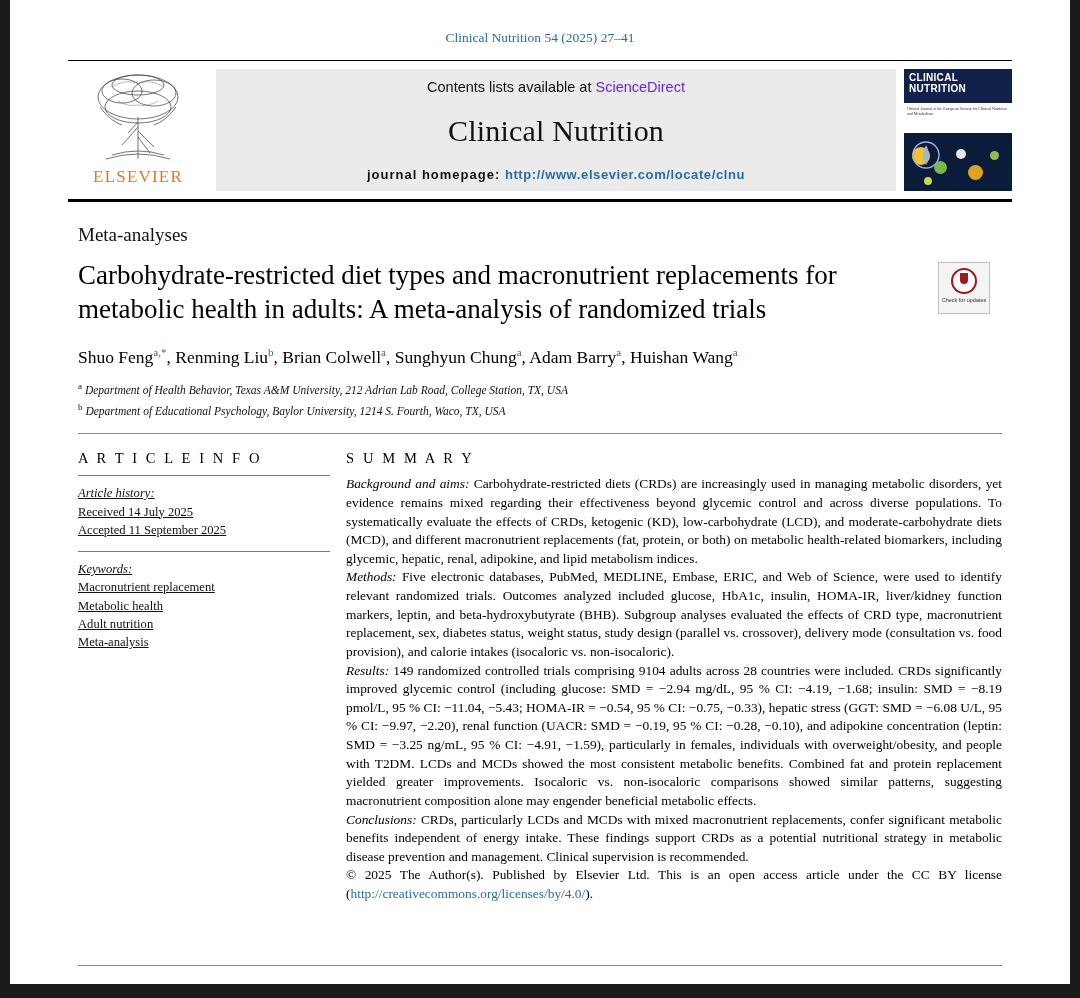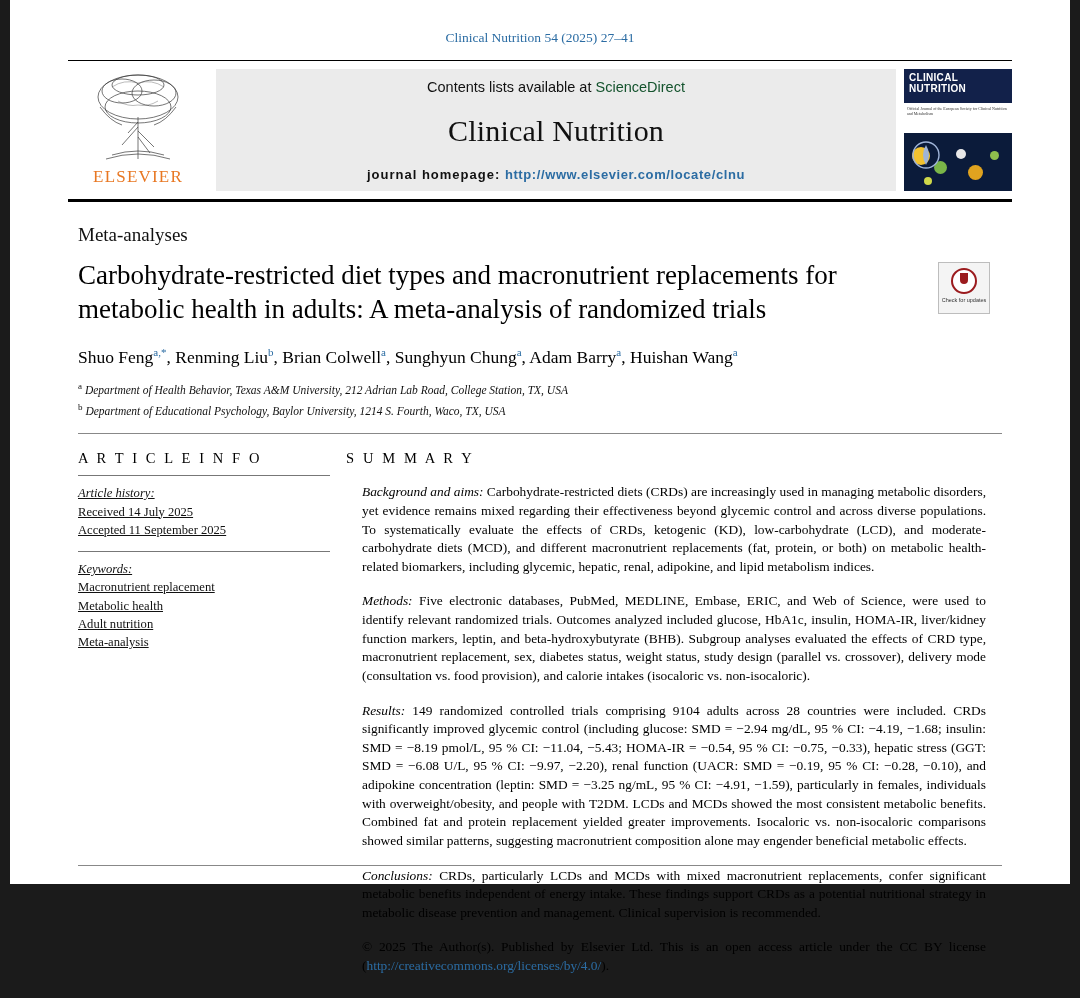--- a/index.html
+++ b/index.html
@@ -5,21 +5,21 @@
   html,body{margin:0;padding:0;}
   body{
     width:1080px;height:998px;
     background:#1b1b1b;
     font-family:"Liberation Serif", serif;
     overflow:hidden;
   }
   .page{
     position:absolute;
     left:10px; top:0;
-    width:1060px; height:884px;
+    width:1060px; height:984px;
     background:#ffffff;
   }
   .journal-ref{
     text-align:center;
     color:#2b6ca3;
     font-size:13.5px;
     font-family:"Liberation Serif", serif;
     padding-top:30px;
   }
   .masthead{
@@ -58,21 +58,21 @@
     align-items:center;
     justify-content:space-between;
     padding:10px 0 9px 0;
     box-sizing:border-box;
   }
   .contents-line{
     font-size:14.5px;
     font-family:"Liberation Sans", sans-serif;
     color:#111;
   }
-  .contents-line a{color:#14532d;text-decoration:none;}
+  .contents-line a{color:#6d28d9;text-decoration:none;}
   .journal-title{
     font-size:30px;
     font-family:"Liberation Serif", serif;
     color:#111;
     letter-spacing:0.2px;
   }
   .homepage-line{
     font-size:13px;
     font-family:"Liberation Sans", sans-serif;
     letter-spacing:1px;
@@ -182,21 +182,21 @@
   }
   .meta-block .ital{font-style:italic;}
   .kw-sep{border-top:1px solid #777;margin:12px 0 8px 0;}
   .abstract{
     font-family:"Liberation Serif", serif;
     font-size:13.4px;
     line-height:1.39;
     text-align:justify;
     color:#000;
   }
-  .abstract p{margin:16px;}
+  .abstract p{margin:0;}
   .abstract .lead{font-style:italic;}
   .abstract a{color:#2b6ca3;text-decoration:none;}
   .bottom-rule{
     position:absolute;
     left:68px;right:68px;bottom:18px;
     border-top:1px solid #888;
   }
 </style>
 </head>
 <body>

